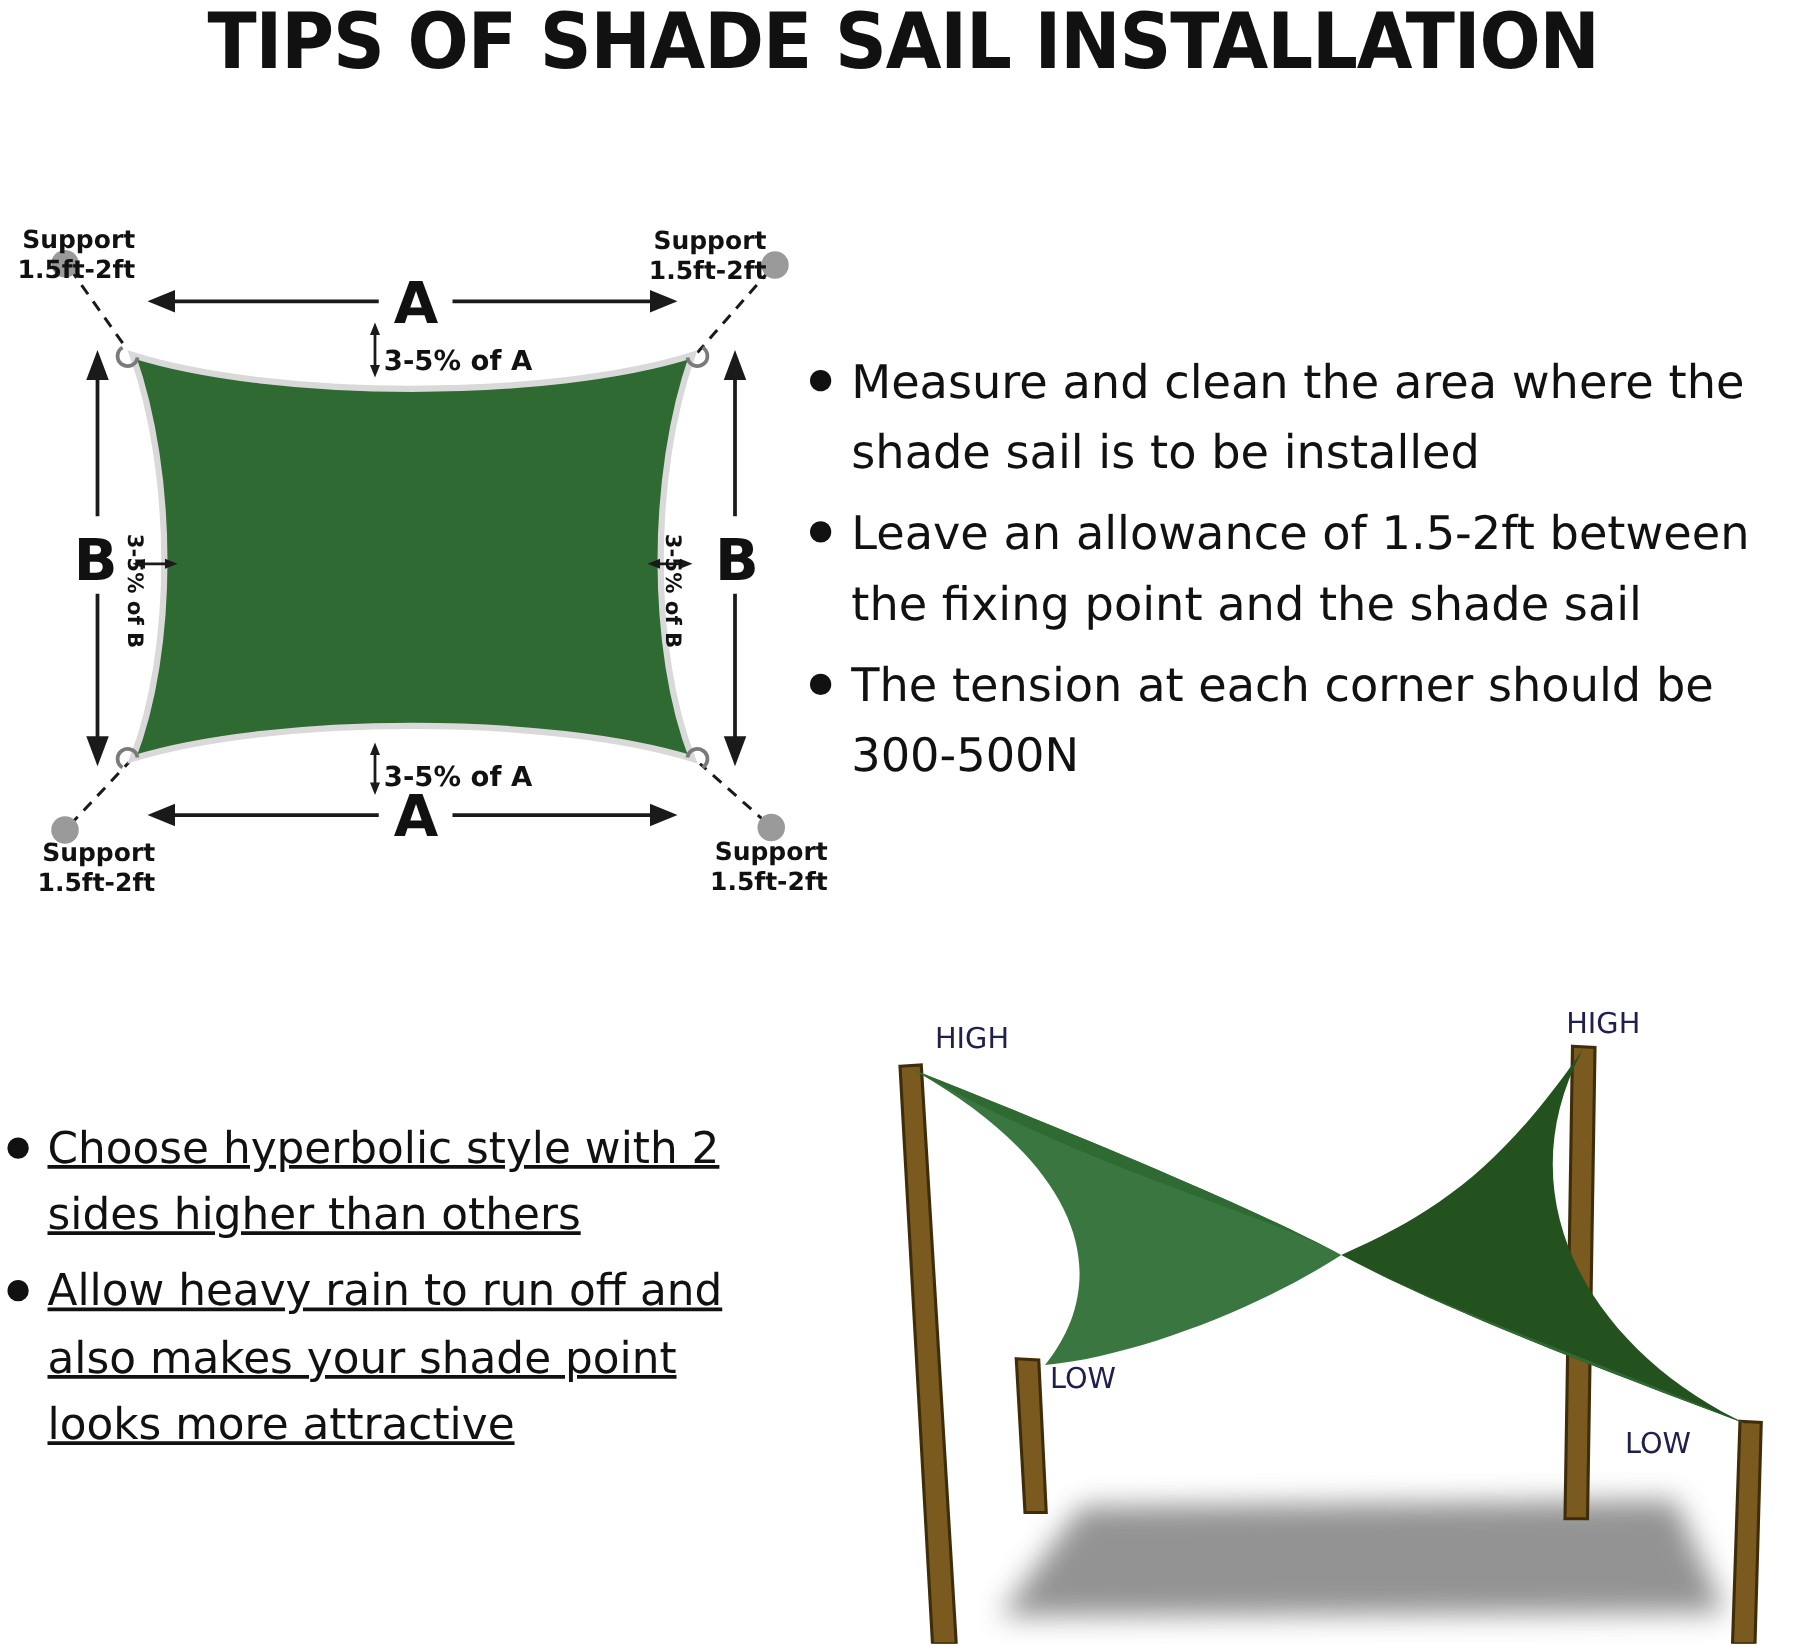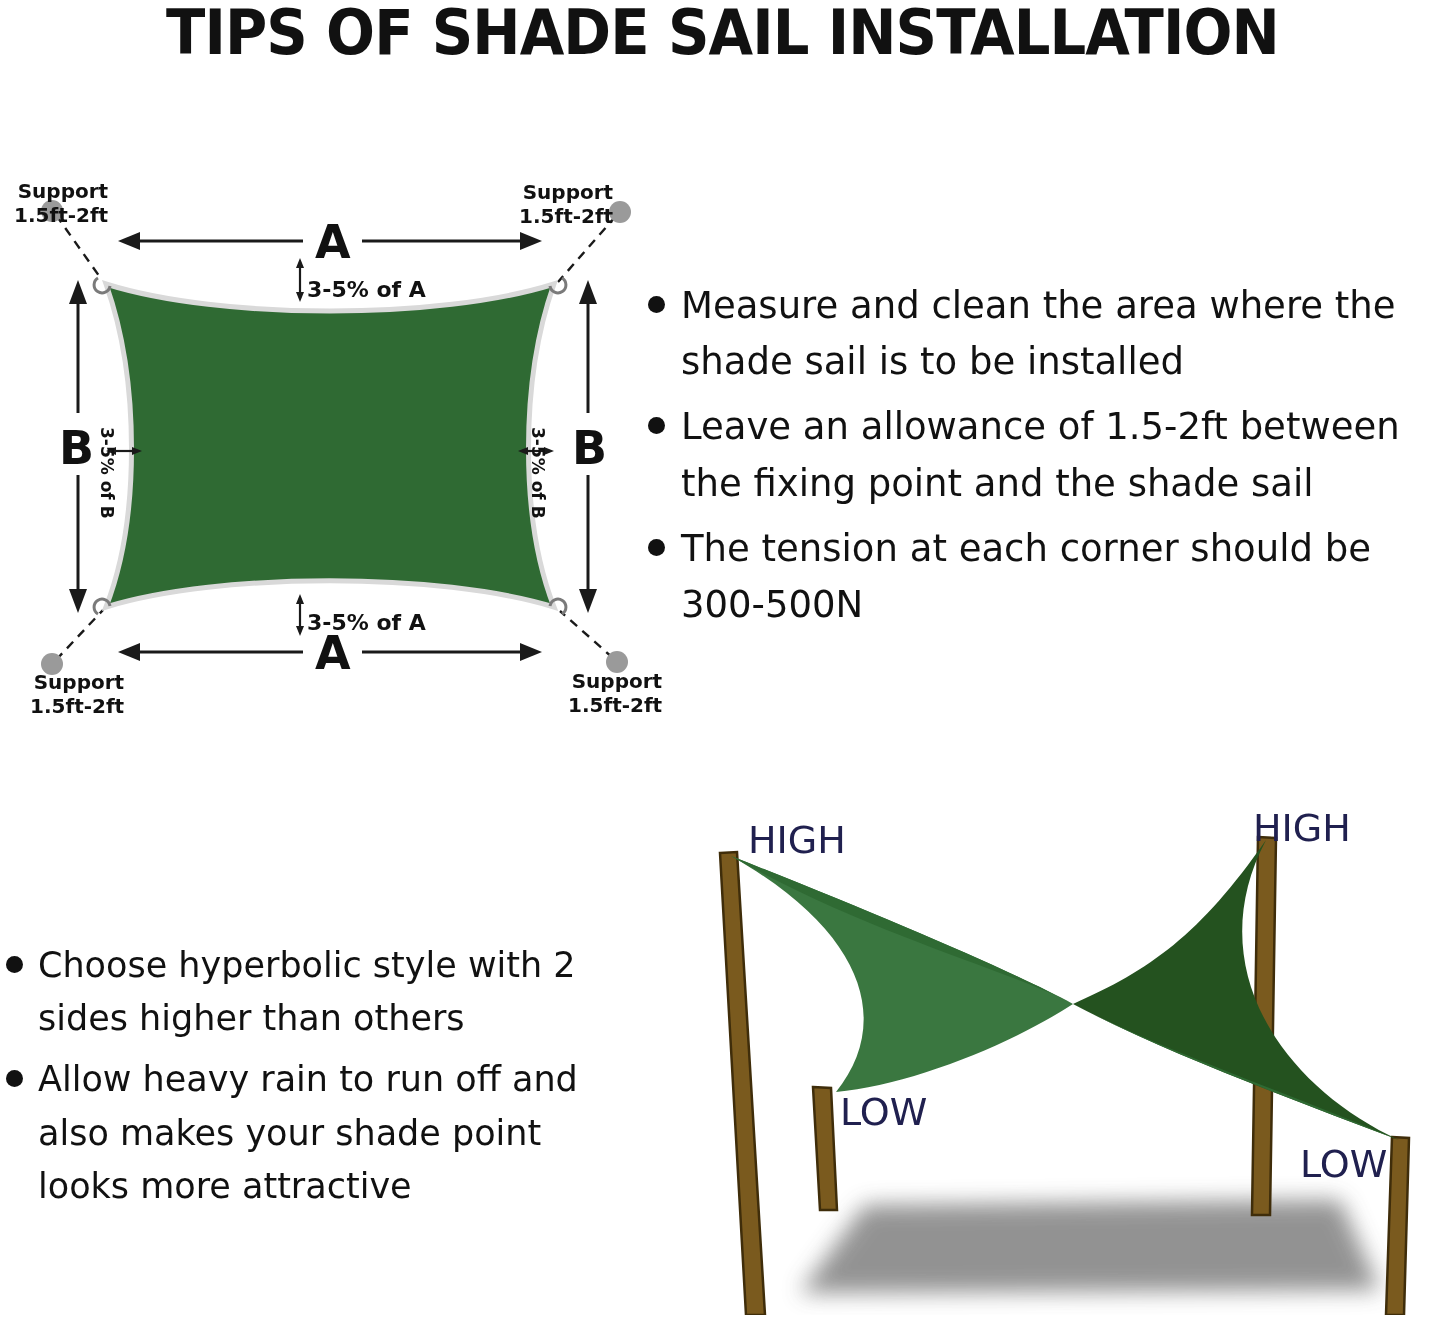--- a/index.html
+++ b/index.html
@@ -35,42 +35,42 @@
     left:648px;top:278px;width:800px;
   }
   #bullets-top .bullet-row{margin-bottom:9px;}
   #bullets-top .bullet-dot{width:17px;height:17px;margin-top:18px;margin-right:16px;}
   #bullets-top .bullet-text{
     font-size:37px;line-height:1.52;color:#111111;
     font-family:"DejaVu Sans", sans-serif;
   }
   
   #bullets-bottom{
-    left:6px;top:939px;width:620px;
+    left:6px;top:893px;width:620px;text-decoration:underline;
   }
   #bullets-bottom .bullet-row{margin-bottom:8px;}
   #bullets-bottom .bullet-dot{width:17px;height:17px;margin-top:17px;margin-right:15px;}
   #bullets-bottom .bullet-text{
     font-size:35px;line-height:1.52;color:#111111;
     font-family:"DejaVu Sans", sans-serif;
   }
   
   .dlabel{
     position:absolute;
     font-family:"DejaVu Sans", sans-serif;
     font-weight:bold;
     color:#111111;
     white-space:nowrap;
   }
   .support-label{font-size:20px;line-height:1.18;text-align:right;font-weight:bold;}
   .big-letter{font-size:46px;font-weight:bold;}
   .pct{font-size:22px;font-weight:bold;}
   .pct-vert{font-size:17px;font-weight:bold;transform:rotate(90deg);transform-origin:0 0;}
   .hl-label{
-    position:absolute;font-size:38px;color:#20204f;
+    position:absolute;font-size:23px;color:#20204f;
     font-family:"DejaVu Sans", sans-serif;white-space:nowrap;
   }
 </style>
 </head>
 <body>
 
 <div id="title">TIPS OF SHADE SAIL INSTALLATION</div>
 
 <svg class="canvas" id="rect-diagram" width="660" height="560" viewBox="0 0 660 560" style="left:0px;top:170px;">
 

